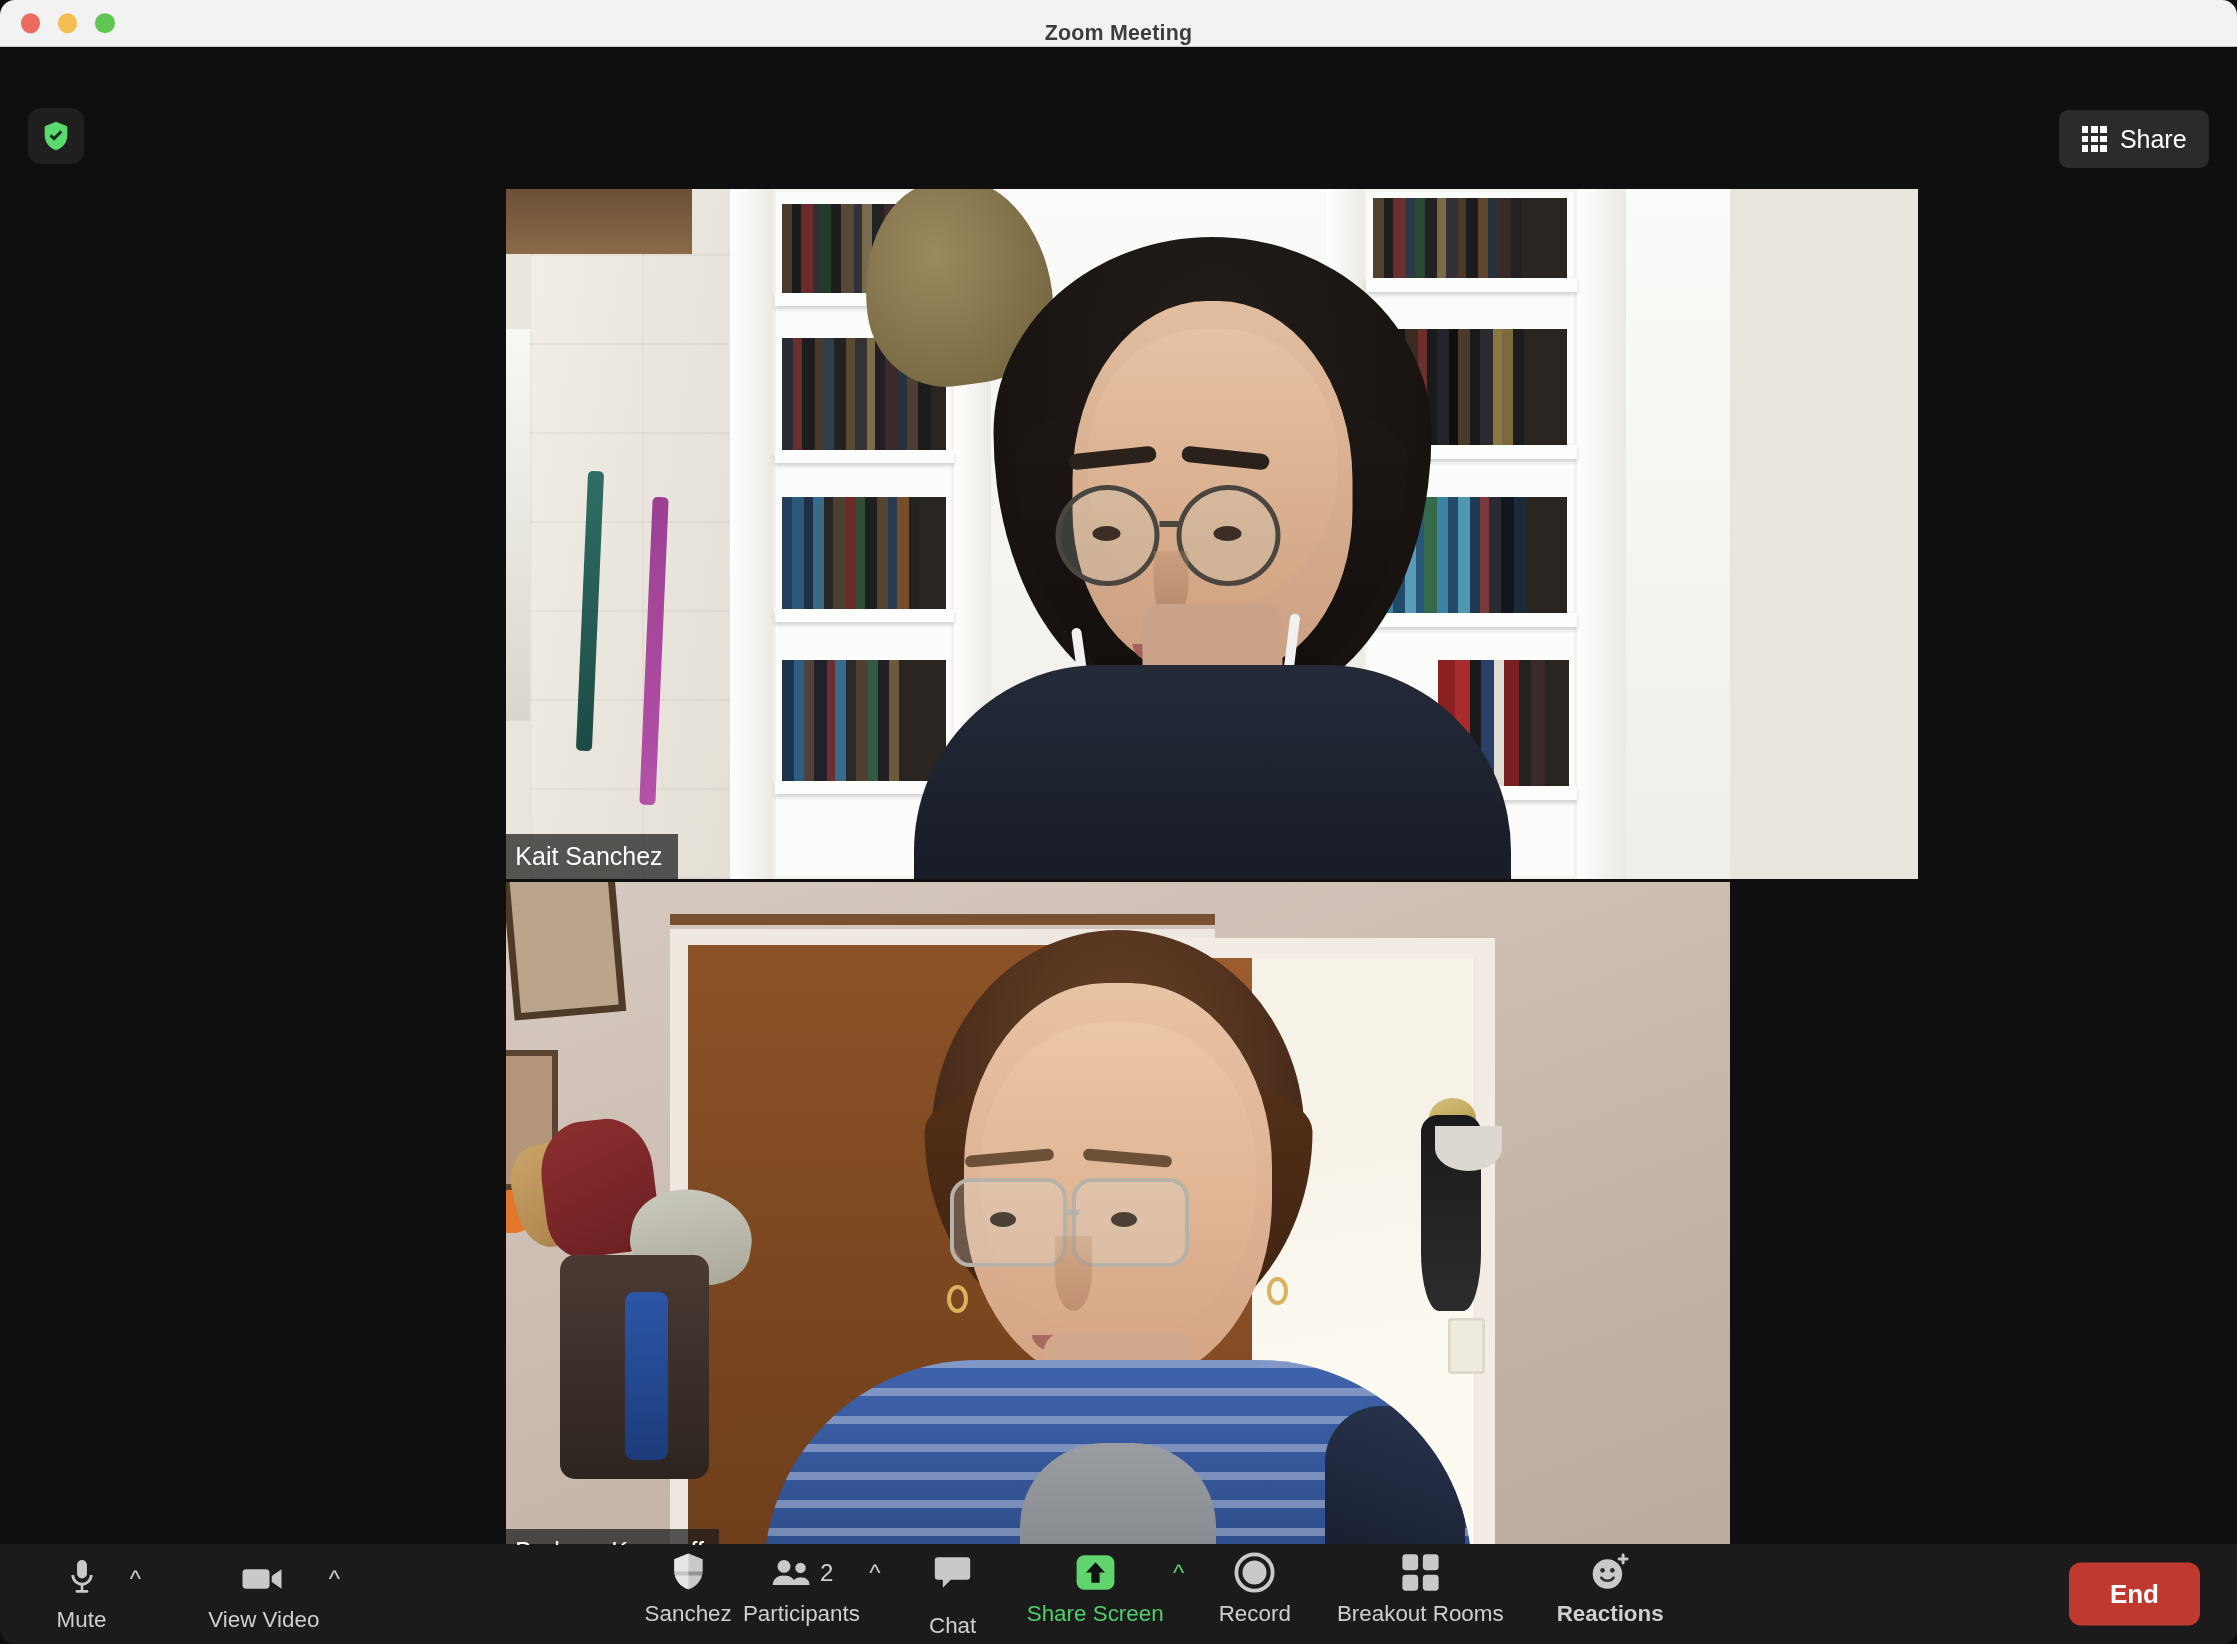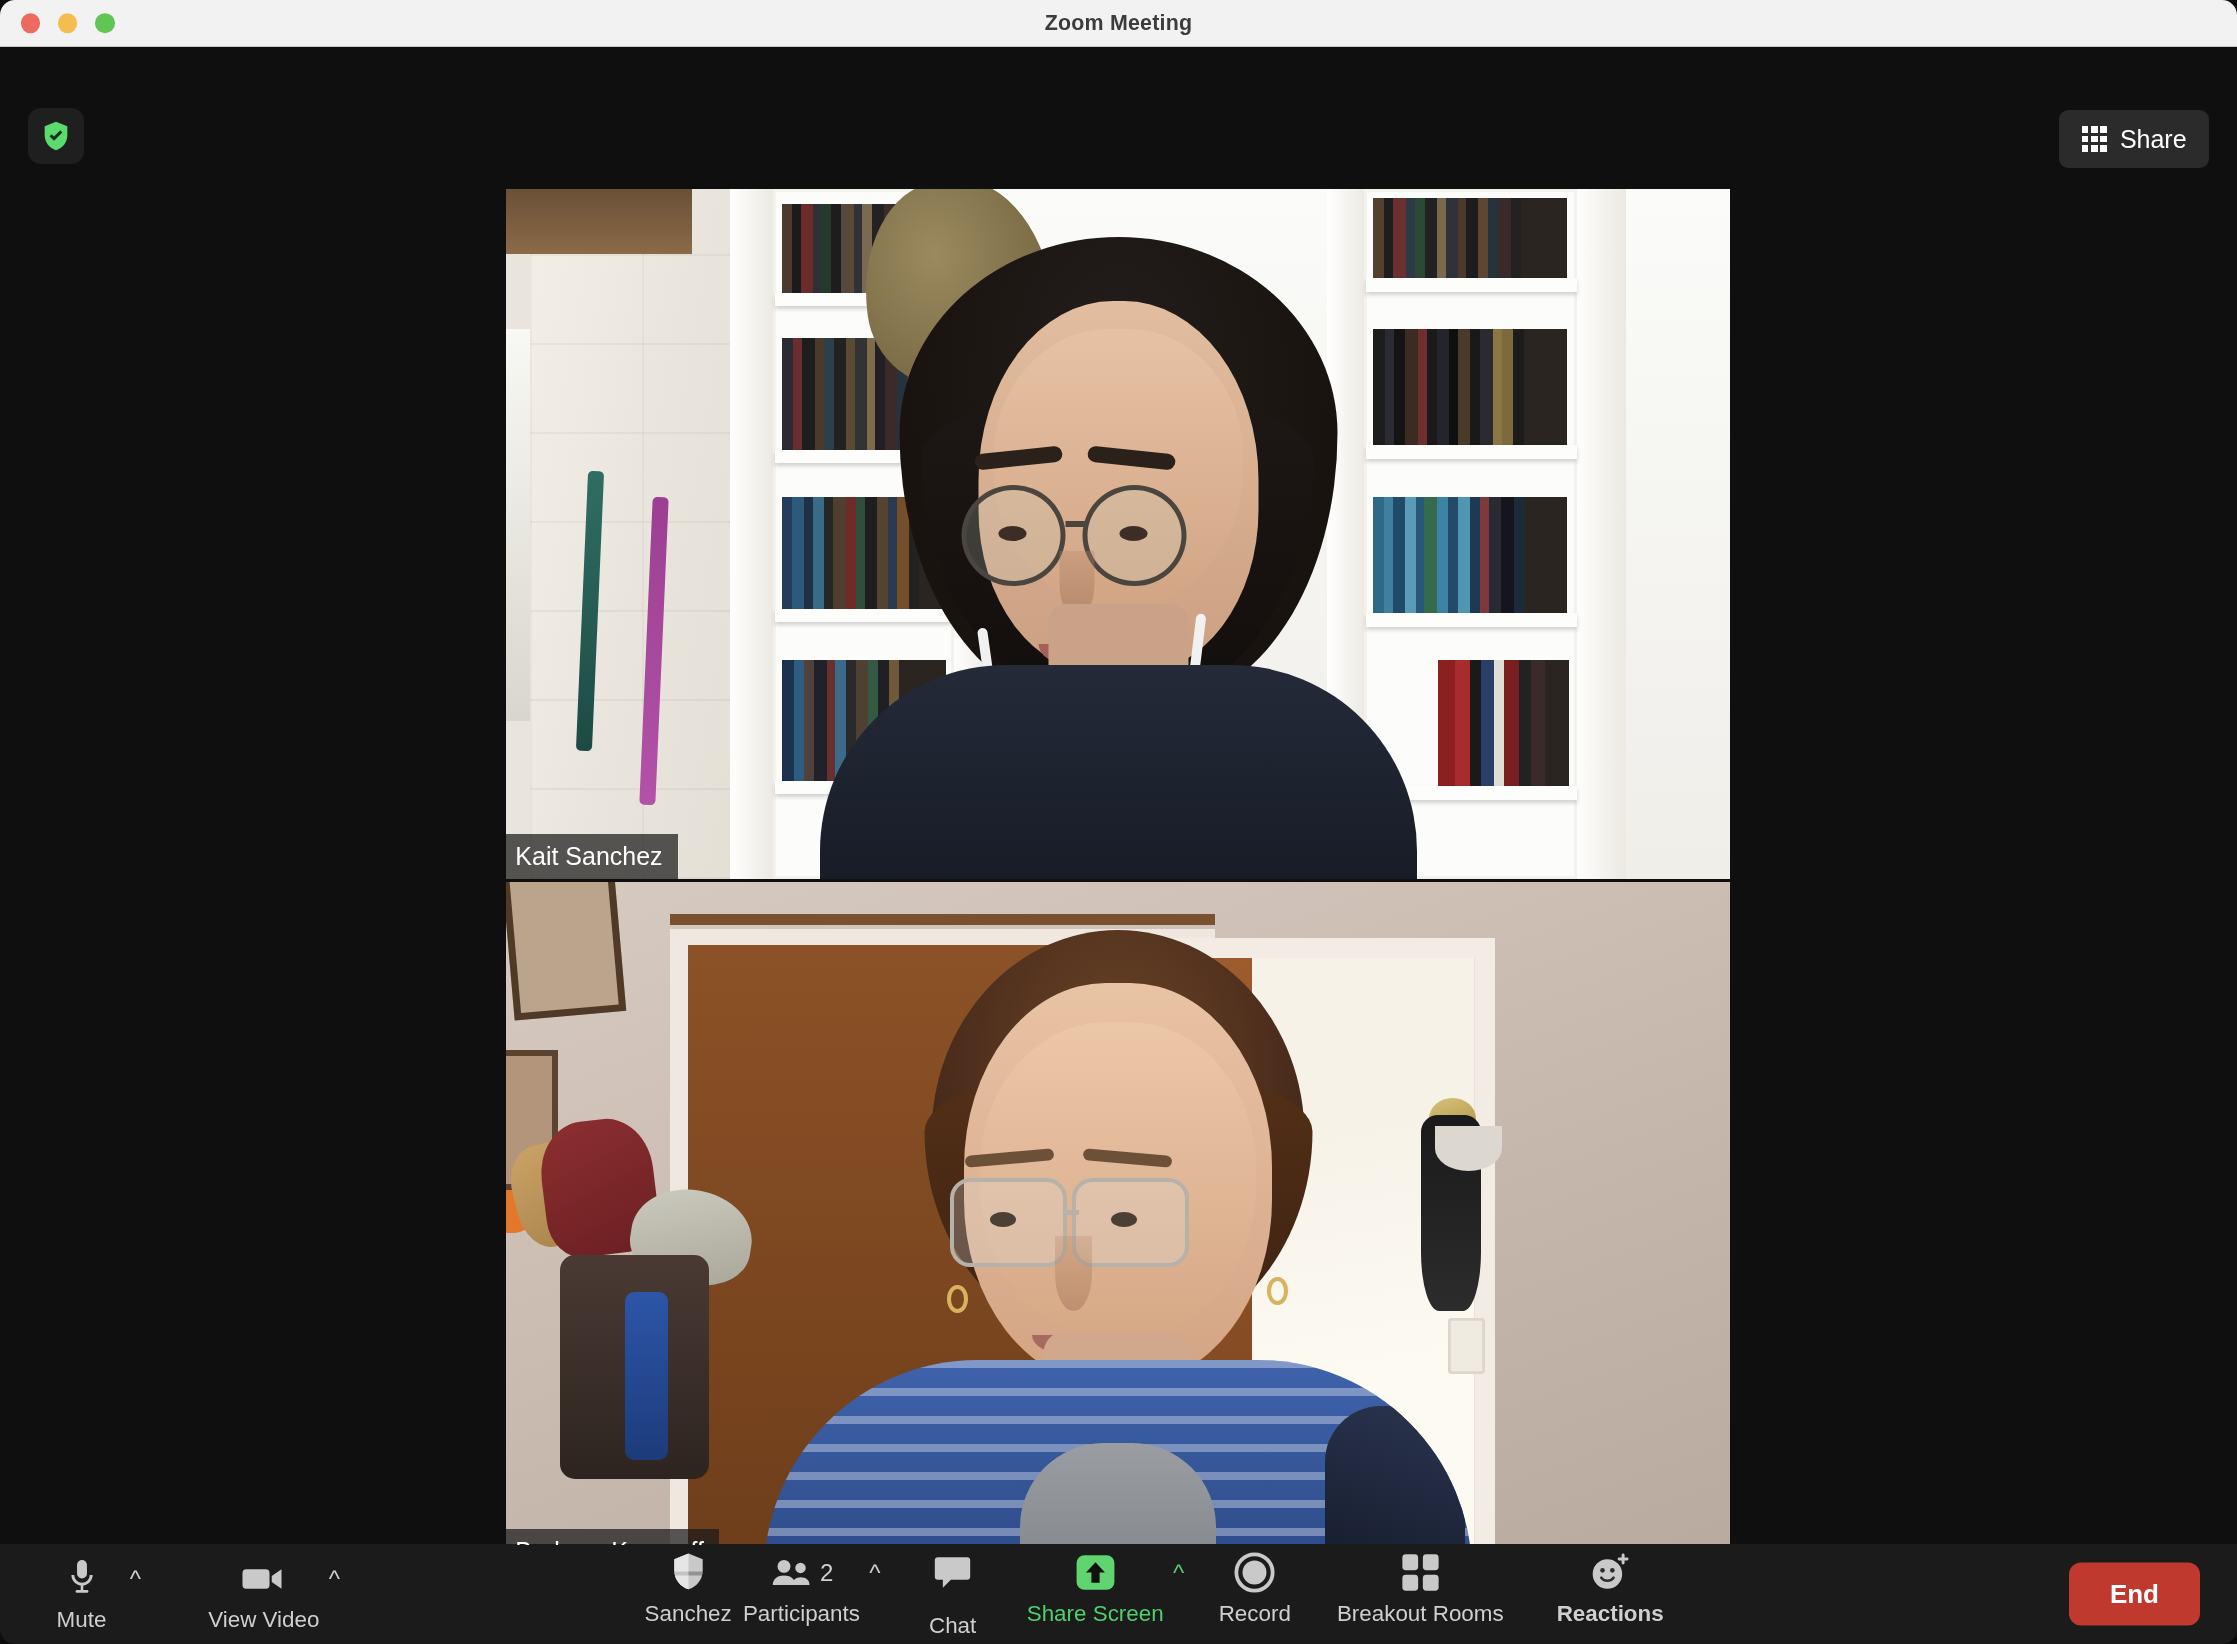--- a/index.html
+++ b/index.html
@@ -5,21 +5,21 @@
   * { margin:0; padding:0; box-sizing:border-box; }
   html,body{ width:2237px; height:1644px; overflow:hidden; background:#0d0d0d;
              font-family:"Liberation Sans", sans-serif; }
 
   
   .window{ position:relative; width:2237px; height:1644px; background:#0d0d0d; }
 
   .titlebar{
     position:absolute; left:0; top:0; width:2237px; height:47px;
     background:#f2f2f2; border-bottom:0.9px solid #c8c8c8;
-    display:flex; align-items:center; justify-content:center;
+    display:flex; align-items:flex-end; justify-content:center;
     border-top-left-radius:15px; border-top-right-radius:15px;
   }
   .title-text{ font-size:21.4px; font-weight:bold; color:#3c3c3c; letter-spacing:0.2px; }
   .traffic{ position:absolute; left:20.5px; top:50%; transform:translateY(-50%); display:flex; gap:17.7px; }
   .dot{ width:19.6px; height:19.6px; border-radius:50%; }
   .dot.red{ background:#ec6a5f; }
   .dot.yellow{ background:#f4bd4f; }
   .dot.green{ background:#61c554; }
 
   
@@ -39,21 +39,21 @@
     position:absolute; right:28px; top:63px; height:58px; padding:0 22.4px;
     background:#2b2b2b; border-radius:9.3px;
     display:flex; align-items:center; gap:13px; cursor:pointer;
   }
   .view-label{ color:#fff; font-size:25px; }
   .grid9{ display:grid; grid-template-columns:repeat(3,6.5px); grid-template-rows:repeat(3,6.5px); gap:2.8px; }
   .grid9 i{ display:block; width:6.5px; height:6.5px; background:#fff; }
 
   
   .tile{ position:absolute; overflow:hidden; background:#000; }
-  #tile-1{ left:506px; top:142px; width:1224px; height:690px; }
+  #tile-1{ left:506px; top:142px; width:1412px; height:690px; }
   #tile-2{ left:506px; top:835px; width:1224px; height:692px; }
 
   .vid{ position:absolute; inset:0; overflow:hidden; }
 
   .namebar{
     position:absolute; left:0; bottom:0; height:45px;
     padding:0 15px 0 9.3px; display:flex; align-items:center;
     background:rgba(26,26,26,.72); color:#fff; font-size:25px;
     white-space:nowrap; z-index:40;
   }

